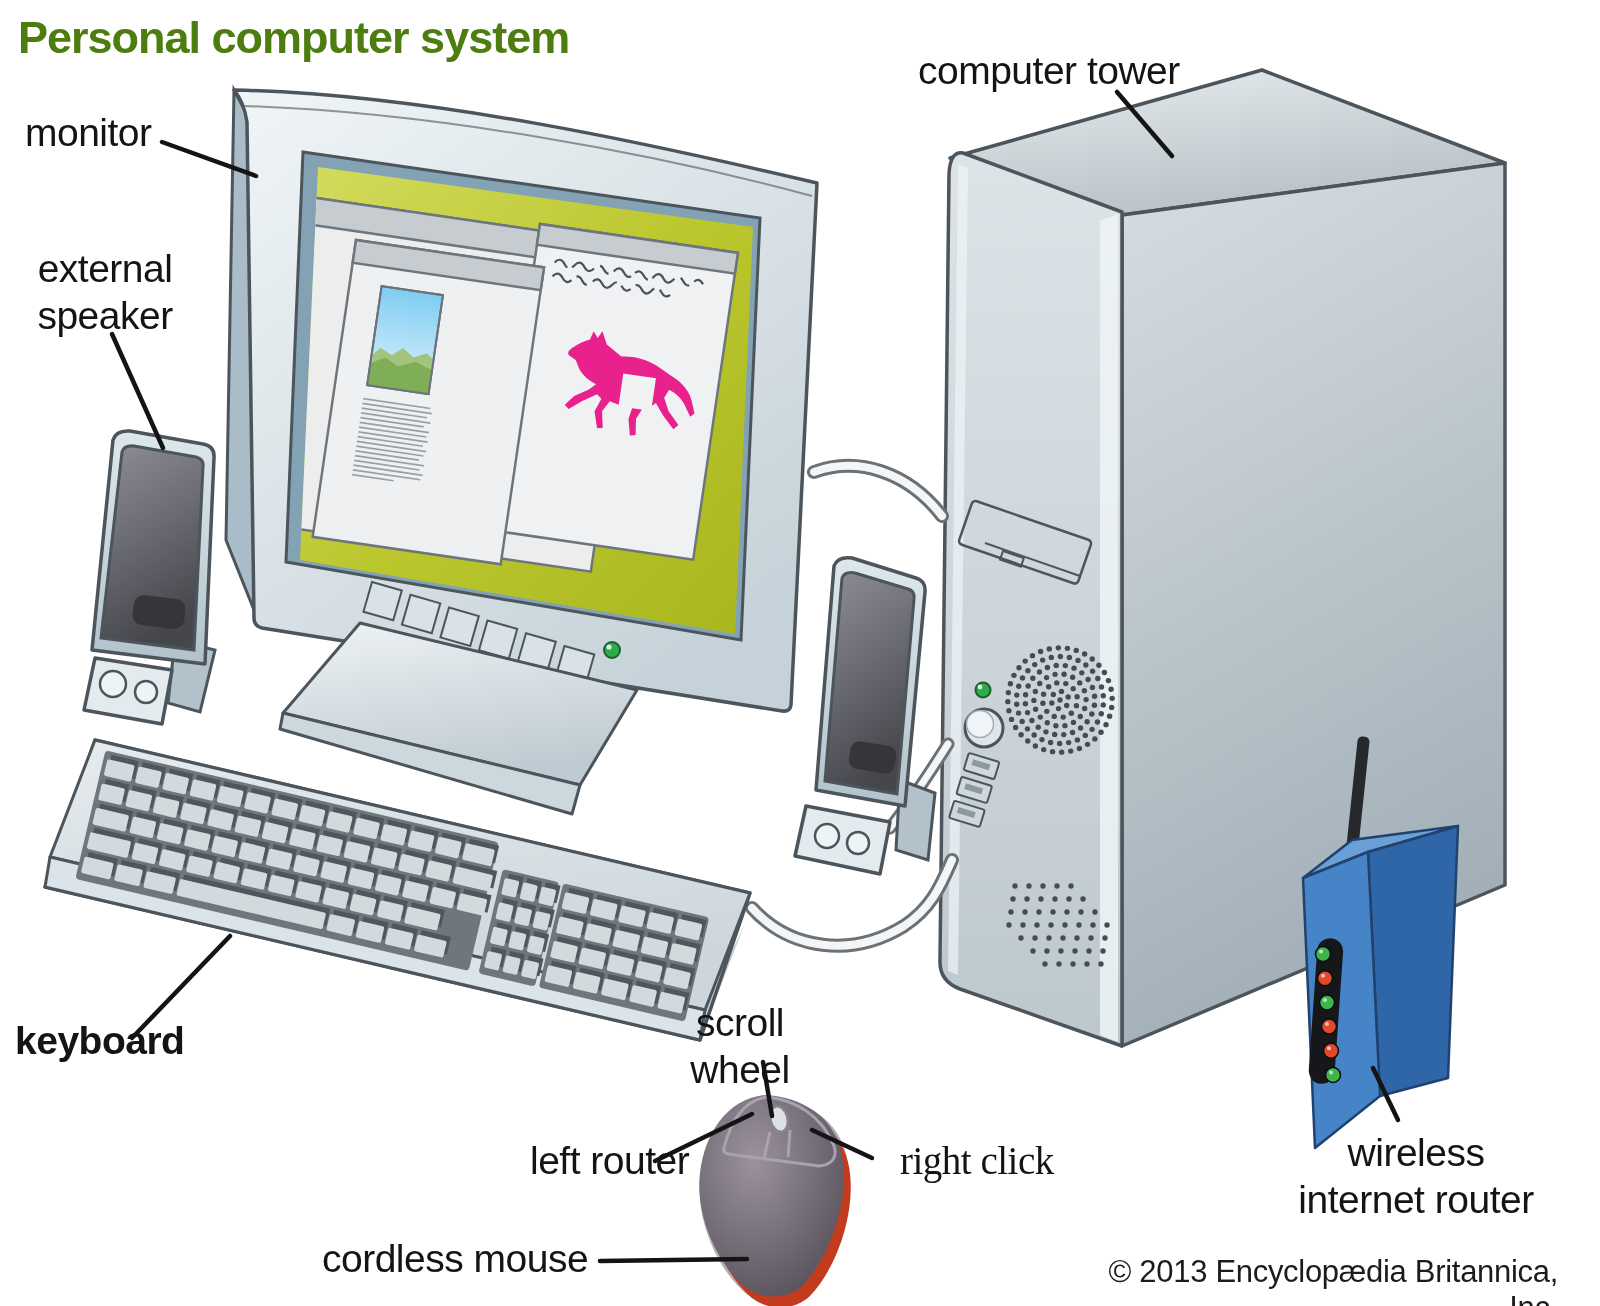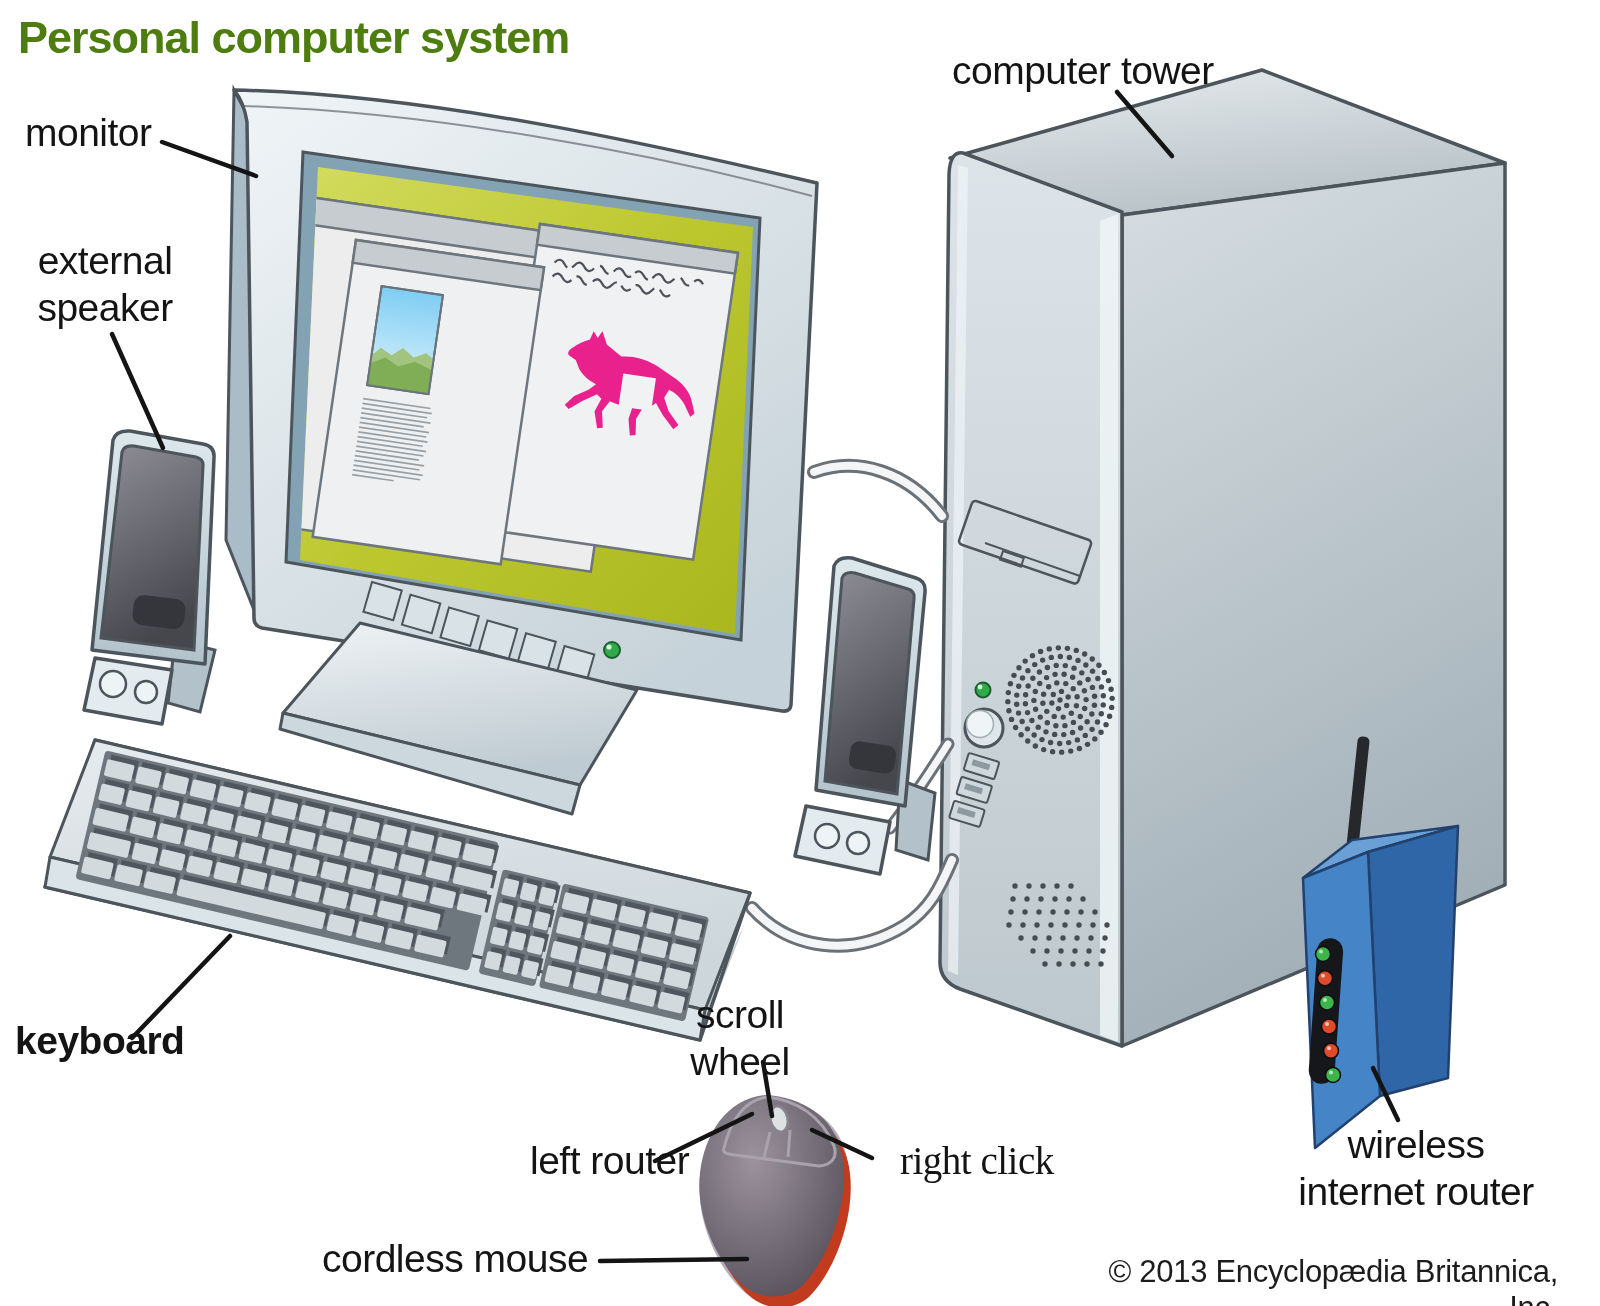--- a/index.html
+++ b/index.html
@@ -1,20 +1,20 @@
 <!DOCTYPE html>
 <html><head>
 <meta charset="utf-8">
 <style>
   html,body{margin:0;padding:0;background:#ffffff;}
   #stage{position:relative;width:1600px;height:1306px;background:#ffffff;overflow:hidden;
          font-family:"Liberation Sans","DejaVu Sans",sans-serif;color:#141414;}
   #art{position:absolute;left:0;top:0;}
   .lbl{position:absolute;font-size:39px;line-height:1.2;letter-spacing:-0.5px;color:#141414;white-space:nowrap;}
-  .lbl.center{text-align:center;white-space:normal;}
+  .lbl.center{text-align:center;white-space:normal;margin-top:8px;}
   #title-label{position:absolute;left:18px;top:12px;font-size:45px;font-weight:bold;letter-spacing:-1px;color:#4d7c0f;}
   #copyright-label{position:absolute;left:1080px;top:1254px;width:478px;font-size:31px;text-align:right;color:#1c1c1c;letter-spacing:-0.3px;}
 </style>
 </head>
 <body>
 
 <div id="stage">
 
 <svg id="art" width="1600" height="1306" viewBox="0 0 1600 1306">
   <defs>
@@ -623,21 +623,21 @@
 
 <div id="title-label">Personal computer system</div>
 
 <div class="lbl" style="left:25px;top:110px;">monitor</div>
 
 <div class="lbl center" style="left:20px;top:238px;width:170px;">
   <div>external</div>
   <div>speaker</div>
 </div>
 
-<div class="lbl" style="left:952px;top:48px;">computer tower</div>
+<div class="lbl" style="left:918px;top:48px;">computer tower</div>
 
 <div class="lbl" style="left:15px;top:1018px;font-weight:bold;">keyboard</div>
 
 <div class="lbl center" style="left:655px;top:992px;width:170px;">scroll wheel</div>
 
 <div class="lbl" style="left:530px;top:1138px;">left router</div>
 
 <div class="lbl" style="left:900px;top:1138px;font-family:Liberation Serif, serif;">right click</div>
 
 <div class="lbl" style="left:322px;top:1236px;text-align:center;">cordless mouse</div>

